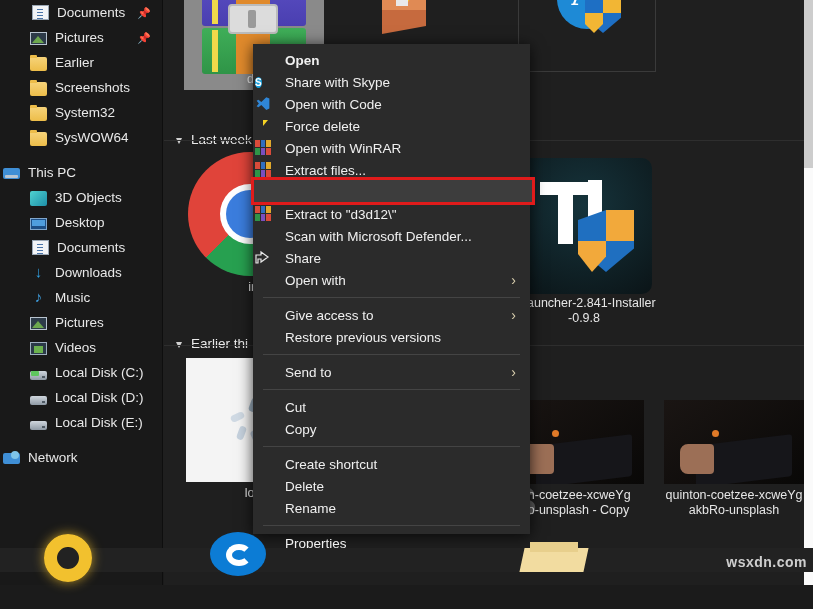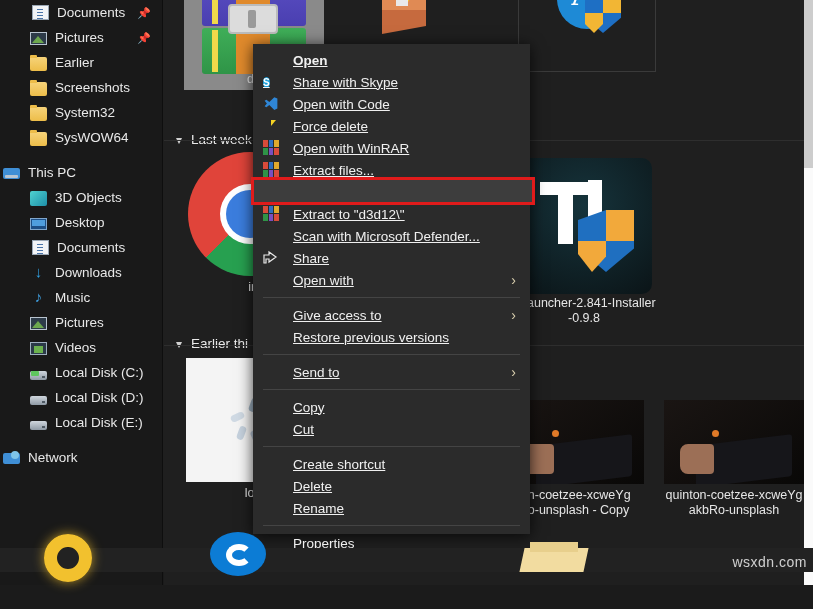--- a/index.html
+++ b/index.html
@@ -75,21 +75,21 @@
   }
 
   
   #ctxmenu {
     position:absolute; left:253px; top:44px; width:277px; height:490px;
     background:#2b2b2b; box-shadow:0 2px 14px rgba(0,0,0,.75);
     padding: 5px 0; font-size:13.5px;
   }
   .mi {
     position:relative; display:flex; align-items:center; height:22px;
-    color:#f0f0f0; padding-left:10px; cursor:default;text-decoration:underline;
+    color:#f0f0f0; padding-left:2px; cursor:default;
   }
   .mi.bold { font-weight:bold; }
   .mi-ico { width:18px; height:16px; flex:0 0 18px; margin-right:12px; position:relative;}
   .mi-label { white-space:nowrap; }
   .mi-arrow { position:absolute; right:14px; color:#d9cfae; font-size:14px; line-height:1; }
   .msep { height:1px; background:#444; margin:6px 10px 6px 10px; }
 
   
   .i-skype { width:15px;height:15px;border-radius:50%;background:#189fdb;color:#fff;font-size:10px;font-weight:bold;text-align:center;line-height:15px;}
   .i-code { width:16px;height:15px; }
@@ -110,21 +110,21 @@
     position:absolute; left:254px; top:180px; width:278px; height:22px;
     background:#3d3d3d;
   }
 
   
   #vscroll { position:absolute; right:0; top:0; width:9px; height:585px; background:#fafafa; }
   #vscroll .thumbbar { position:absolute; left:0; top:0; width:9px; height:168px; background:#cdcdcd;}
   #taskbar { position:absolute; left:0; bottom:0; width:813px; height:24px; background:#222; }
   #tb-line { position:absolute; left:0; bottom:23px; width:813px; height:1px; background:#3a3a3a; }
 
-  .wm { position:absolute; color:rgba(255,255,255,.55); font-size:15px; font-weight:normal; letter-spacing:.5px;}
+  .wm { position:absolute; color:rgba(255,255,255,.55); font-size:15px; font-weight:bold; letter-spacing:.5px;}
 </style>
 </head>
 <body>
 
 <div id="root">
 
   <div id="sidebar">
       <div class="nav-item indent1">
         <span class="nav-ico ic-doc"></span>
         <span class="nav-label">Documents</span>
@@ -426,25 +426,25 @@
       </div>
       <div class="msep"></div>
       <div class="mi">
         <span class="mi-ico"></span>
         <span class="mi-label">Send to</span>
         <span class="mi-arrow">›</span>
       </div>
       <div class="msep"></div>
       <div class="mi">
         <span class="mi-ico"></span>
+        <span class="mi-label">Cut</span>
+      </div>
+      <div class="mi">
+        <span class="mi-ico"></span>
         <span class="mi-label">Copy</span>
-      </div>
-      <div class="mi">
-        <span class="mi-ico"></span>
-        <span class="mi-label">Cut</span>
       </div>
       <div class="msep"></div>
       <div class="mi">
         <span class="mi-ico"></span>
         <span class="mi-label">Create shortcut</span>
       </div>
       <div class="mi">
         <span class="mi-ico"></span>
         <span class="mi-label">Delete</span>
       </div>

